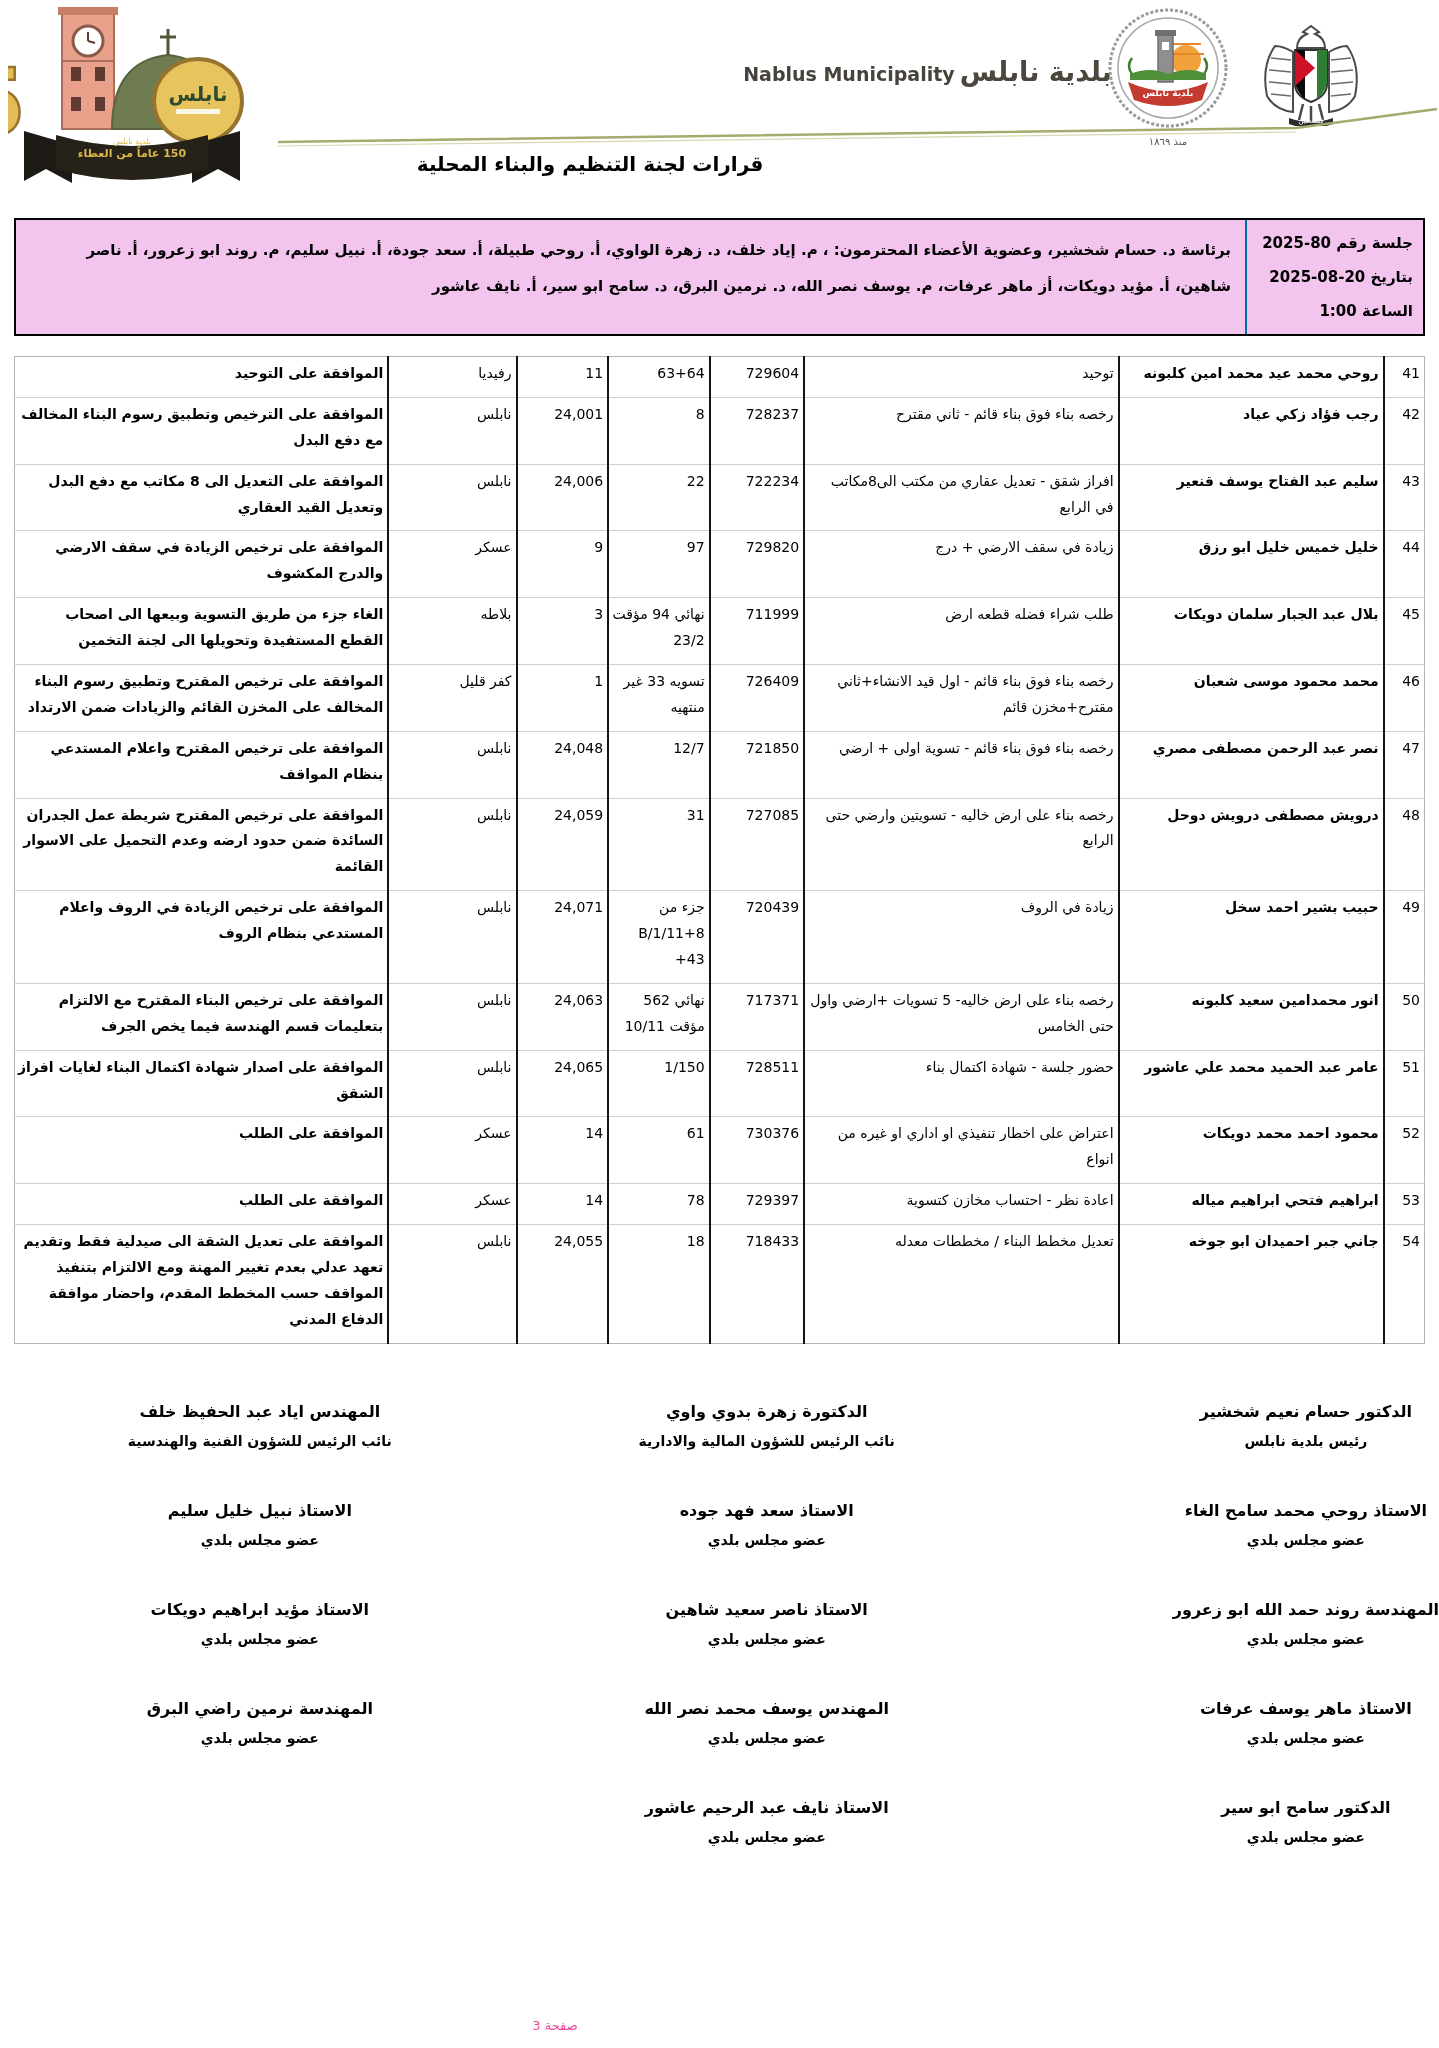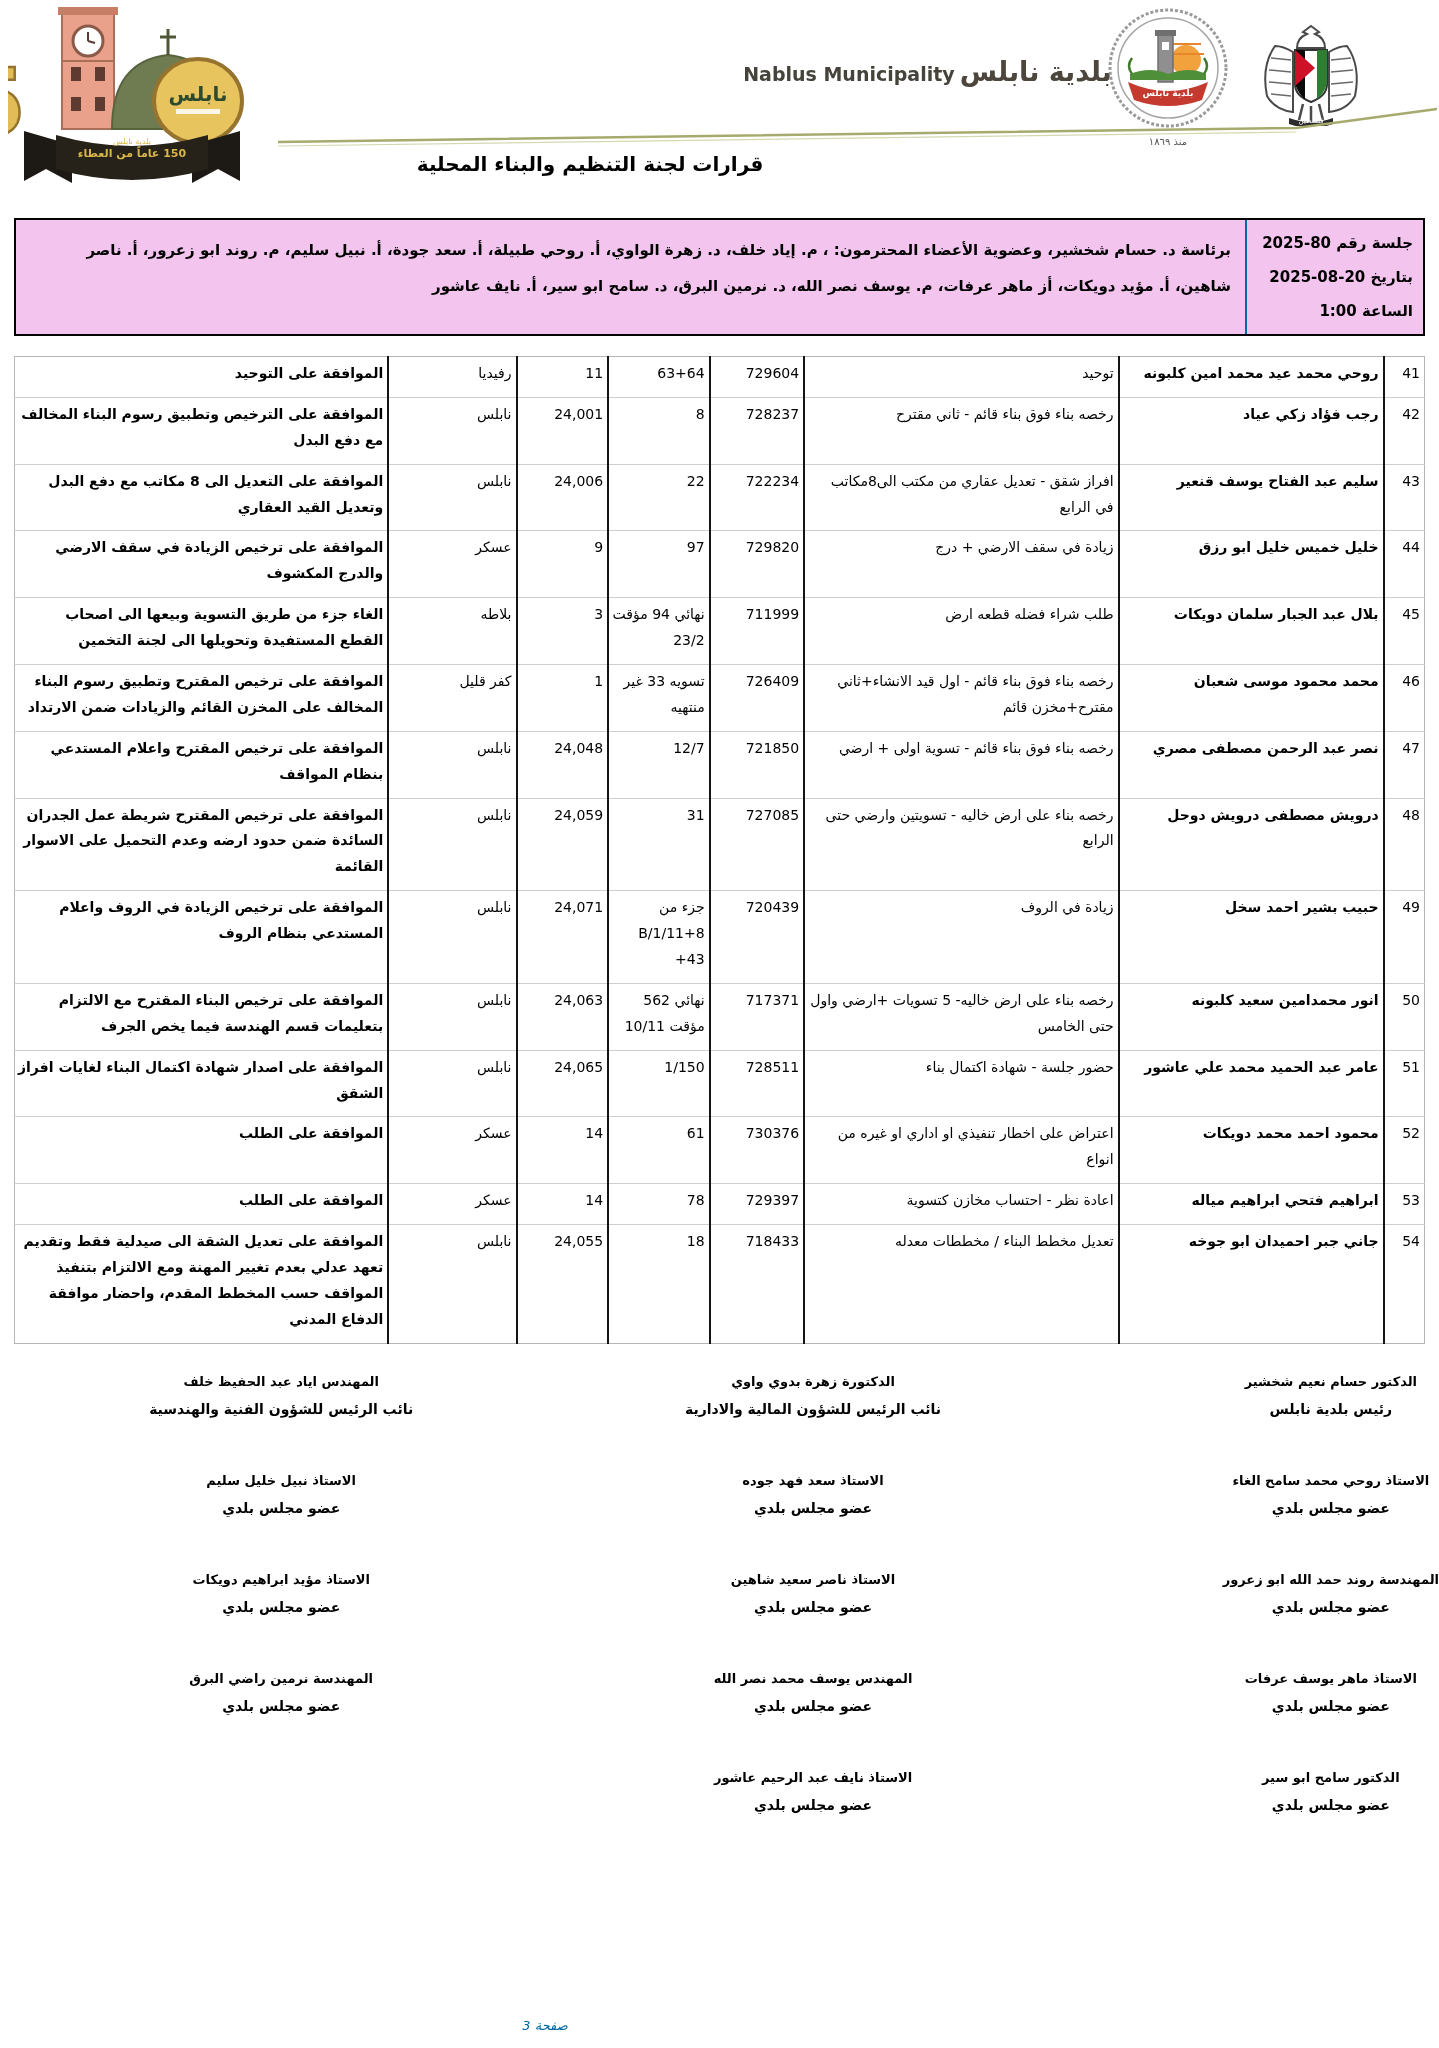--- a/index.html
+++ b/index.html
@@ -77,26 +77,26 @@
   .signatures {
     display: grid;
     grid-template-columns: repeat(3, 1fr);
     grid-auto-rows: 99px;
     margin-top: 28px;
   }
   .sig-cell { display: flex; flex-direction: column; align-items: center; row-gap: 12px; padding-top: 2px; }
   .sig-col-1 { padding-right: 0; padding-left: 278px; }
   .sig-col-2 { padding-left: 209px; }
   .sig-col-3 { padding-left: 90px; }
-  .sig-name { font-weight: bold; font-size: 13px; white-space: nowrap; }
+  .sig-name { font-weight: bold; font-size: 16px; white-space: nowrap; margin-top: 28px; }
   .sig-title { font-weight: bold; font-size: 14px; white-space: nowrap; }
   
   .page-footer {
-    position: absolute; top: 2018px; left: 0; width: 1090px;
-    text-align: center; font-style: italic; font-size: 13px; color:#0369a1;
+    position: absolute; top: 2018px; left: 10px; width: 1090px;
+    text-align: center; font-size: 13px; color:#ec4899;
   }
 </style>
 </head>
 <body>
 
 <div class="header">
 
   <svg class="logo-150" viewBox="0 0 248 182">
 
     <g>

